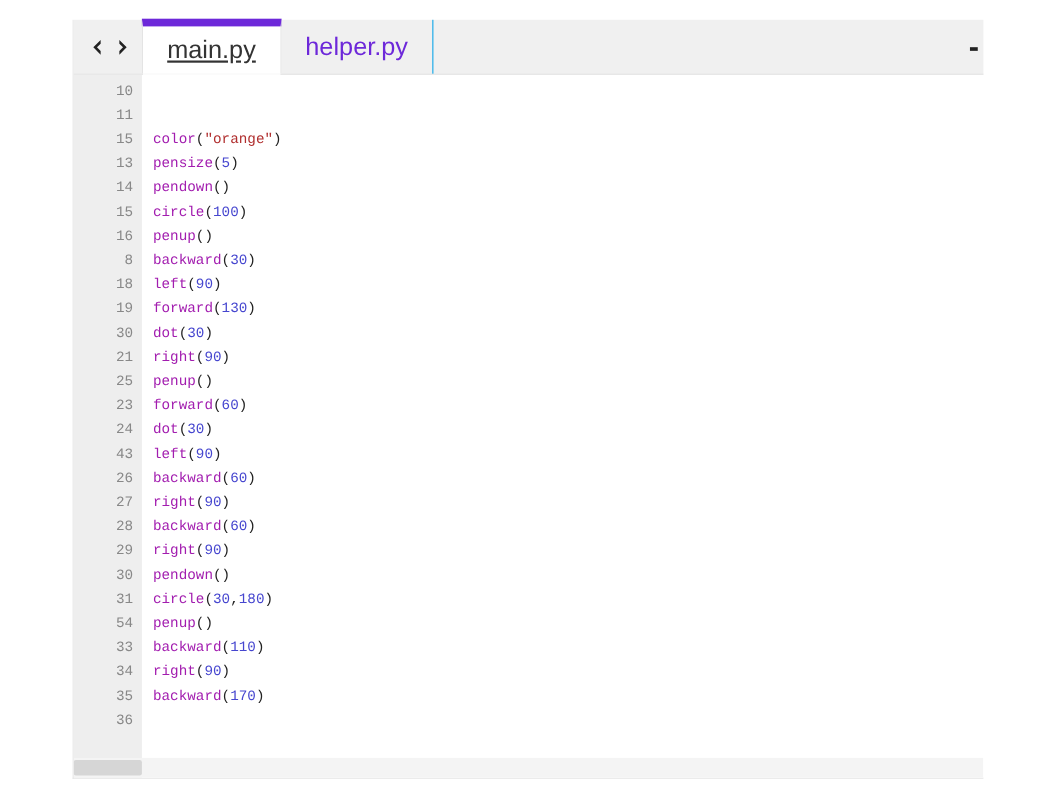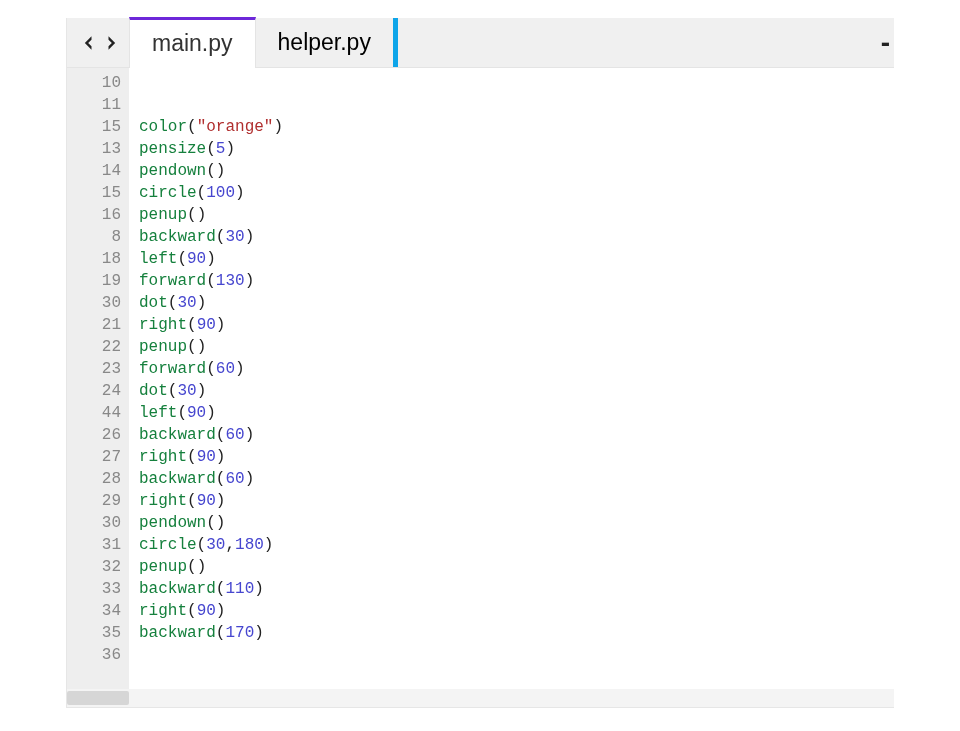--- a/index.html
+++ b/index.html
@@ -47,34 +47,35 @@
   .nav-btn {
     display: flex;
     align-items: center;
     cursor: pointer;
   }
   .tab {
     display: flex;
     align-items: center;
     padding: 0 22px;
     font-size: 23px;
-    color: #000000;
-    border-right: 5px solid #0ea5e9;
+    color: #6d28d9;
+    border-right: 1px solid #0ea5e9;
     cursor: pointer;
     user-select: none;
   }
   .tab.active {
     background: #ffffff;
     color: #333;
-    border-top: 3px solid #6d28d9;
+    border-top: 7px solid #6d28d9;
     margin-top: -1px;
     border-right: 1px solid #e4e4e4;
     border-left: 1px solid #e4e4e4;
     position: relative;
     z-index: 1;
+    text-decoration: underline;
   }
   .tab.active::after {
     content: "";
     position: absolute;
     left: 0; right: 0; bottom: -1px;
     height: 1px;
     background: #fff;
   }
   .right-dash {
     position: absolute;
@@ -85,41 +86,41 @@
     color: #222;
     font-weight: bold;
   }
   
   .code-area {
     display: flex;
     height: calc(100% - 50px);
     overflow: hidden;
     position: relative;
     font-family: "Consolas", "Menlo", "Courier New", monospace;
-    font-size: 16px;
+    font-size: 13px;
     line-height: 22px;
   }
   .gutter {
     background: #eeeeee;
     color: #888;
     text-align: right;
     padding: 4px 8px 4px 0;
     width: 62px;
     user-select: none;
   }
   .gutter div { height: 22px; }
   .code {
     padding: 4px 0 4px 10px;
     white-space: pre;
     flex: 1;
     color: #222;
     cursor: text;
   }
   .code .line { height: 22px; }
-  .tok-func { color: #15803d; }
+  .tok-func { color: #a21caf; }
   .tok-paren { color: #222; }
   .tok-str { color: #b02e2e; }
   .tok-num { color: #4646cf; }
   .hscroll {
     position: absolute;
     left: 0;
     bottom: 0;
     width: 100%;
     height: 18px;
     background: #f4f4f4;
@@ -168,31 +169,31 @@
           <div>15</div>
           <div>13</div>
           <div>14</div>
           <div>15</div>
           <div>16</div>
           <div>8</div>
           <div>18</div>
           <div>19</div>
           <div>30</div>
           <div>21</div>
-          <div>22</div>
+          <div>25</div>
           <div>23</div>
           <div>24</div>
-          <div>44</div>
+          <div>43</div>
           <div>26</div>
           <div>27</div>
           <div>28</div>
           <div>29</div>
           <div>30</div>
           <div>31</div>
-          <div>32</div>
+          <div>54</div>
           <div>33</div>
           <div>34</div>
           <div>35</div>
           <div>36</div>
         </div>
       <div class="code" id="code"><div class="line">&nbsp;</div><div class="line">&nbsp;</div><div class="line"><span class="tok-func">color</span><span class="tok-paren">(</span><span class="tok-str">"orange"</span><span class="tok-paren">)</span></div><div class="line"><span class="tok-func">pensize</span><span class="tok-paren">(</span><span class="tok-num">5</span><span class="tok-paren">)</span></div><div class="line"><span class="tok-func">pendown</span><span class="tok-paren">(</span><span class="tok-paren">)</span></div><div class="line"><span class="tok-func">circle</span><span class="tok-paren">(</span><span class="tok-num">100</span><span class="tok-paren">)</span></div><div class="line"><span class="tok-func">penup</span><span class="tok-paren">(</span><span class="tok-paren">)</span></div><div class="line"><span class="tok-func">backward</span><span class="tok-paren">(</span><span class="tok-num">30</span><span class="tok-paren">)</span></div><div class="line"><span class="tok-func">left</span><span class="tok-paren">(</span><span class="tok-num">90</span><span class="tok-paren">)</span></div><div class="line"><span class="tok-func">forward</span><span class="tok-paren">(</span><span class="tok-num">130</span><span class="tok-paren">)</span></div><div class="line"><span class="tok-func">dot</span><span class="tok-paren">(</span><span class="tok-num">30</span><span class="tok-paren">)</span></div><div class="line"><span class="tok-func">right</span><span class="tok-paren">(</span><span class="tok-num">90</span><span class="tok-paren">)</span></div><div class="line"><span class="tok-func">penup</span><span class="tok-paren">(</span><span class="tok-paren">)</span></div><div class="line"><span class="tok-func">forward</span><span class="tok-paren">(</span><span class="tok-num">60</span><span class="tok-paren">)</span></div><div class="line"><span class="tok-func">dot</span><span class="tok-paren">(</span><span class="tok-num">30</span><span class="tok-paren">)</span></div><div class="line"><span class="tok-func">left</span><span class="tok-paren">(</span><span class="tok-num">90</span><span class="tok-paren">)</span></div><div class="line"><span class="tok-func">backward</span><span class="tok-paren">(</span><span class="tok-num">60</span><span class="tok-paren">)</span></div><div class="line"><span class="tok-func">right</span><span class="tok-paren">(</span><span class="tok-num">90</span><span class="tok-paren">)</span></div><div class="line"><span class="tok-func">backward</span><span class="tok-paren">(</span><span class="tok-num">60</span><span class="tok-paren">)</span></div><div class="line"><span class="tok-func">right</span><span class="tok-paren">(</span><span class="tok-num">90</span><span class="tok-paren">)</span></div><div class="line"><span class="tok-func">pendown</span><span class="tok-paren">(</span><span class="tok-paren">)</span></div><div class="line"><span class="tok-func">circle</span><span class="tok-paren">(</span><span class="tok-num">30</span><span class="tok-paren">,</span><span class="tok-num">180</span><span class="tok-paren">)</span></div><div class="line"><span class="tok-func">penup</span><span class="tok-paren">(</span><span class="tok-paren">)</span></div><div class="line"><span class="tok-func">backward</span><span class="tok-paren">(</span><span class="tok-num">110</span><span class="tok-paren">)</span></div><div class="line"><span class="tok-func">right</span><span class="tok-paren">(</span><span class="tok-num">90</span><span class="tok-paren">)</span></div><div class="line"><span class="tok-func">backward</span><span class="tok-paren">(</span><span class="tok-num">170</span><span class="tok-paren">)</span></div><div class="line">&nbsp;</div></div>
       <div class="hscroll">
         <div class="hscroll-thumb"></div>
       </div>
     </div>

